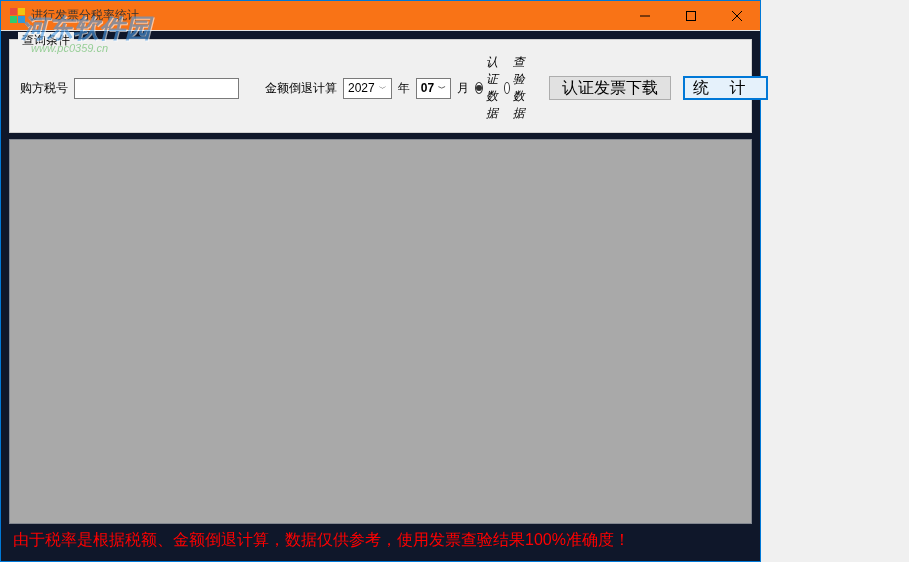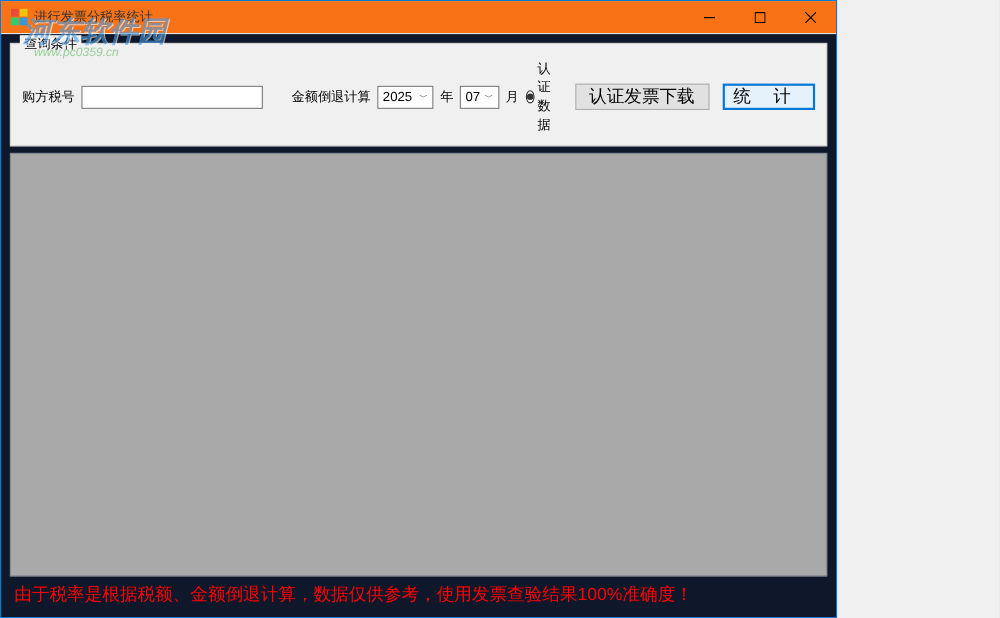--- a/index.html
+++ b/index.html
@@ -106,30 +106,31 @@
       border: 1px solid #7a7a7a;
       background: #ffffff;
       padding: 0 4px;
       font-size: 12px;
       display: flex;
       align-items: center;
       justify-content: space-between;
       cursor: pointer;
     }
     .dropdown.year { width: 120px; }
-    .dropdown.month { width: 50px; }
+    .dropdown.month { width: 50px; font-weight: bold; }
     .dropdown-arrow {
       margin-left: 4px;
       font-size: 8px;
       color: #555;
     }
     .radio-group {
       display: flex;
       align-items: center;
       gap: 2px;
+      font-style: italic;
     }
     .radio-item {
       display: flex;
       align-items: center;
       gap: 3px;
       cursor: pointer;
     }
     .radio-circle {
       width: 12px;
       height: 12px;
@@ -245,36 +246,40 @@
 
       <div class="query-row">
         <span class="label">购方税号</span>
         <input class="text-input" type="text" value="" style="">
 
         <div class="spacer"></div>
 
         <span class="label">金额倒退计算</span>
 
         <div class="dropdown year">
-          <span>2025</span>
+          <span>2027</span>
           <span class="dropdown-arrow">﹀</span>
         </div>
         <span class="label">年</span>
 
         <div class="dropdown month">
           <span>07</span>
           <span class="dropdown-arrow">﹀</span>
         </div>
         <span class="label">月</span>
 
         <div class="radio-group">
           <div class="radio-item">
             <div class="radio-circle checked"></div>
             <span>认证数据</span>
           </div>
+          <div class="radio-item">
+            <div class="radio-circle"></div>
+            <span>查验数据</span>
+          </div>
         </div>
 
         <div style="flex:0 0 6px"></div>
 
         <div class="button">
           <span>认证发票下载</span>
         </div>
 
         <div style="flex:1"></div>
 

